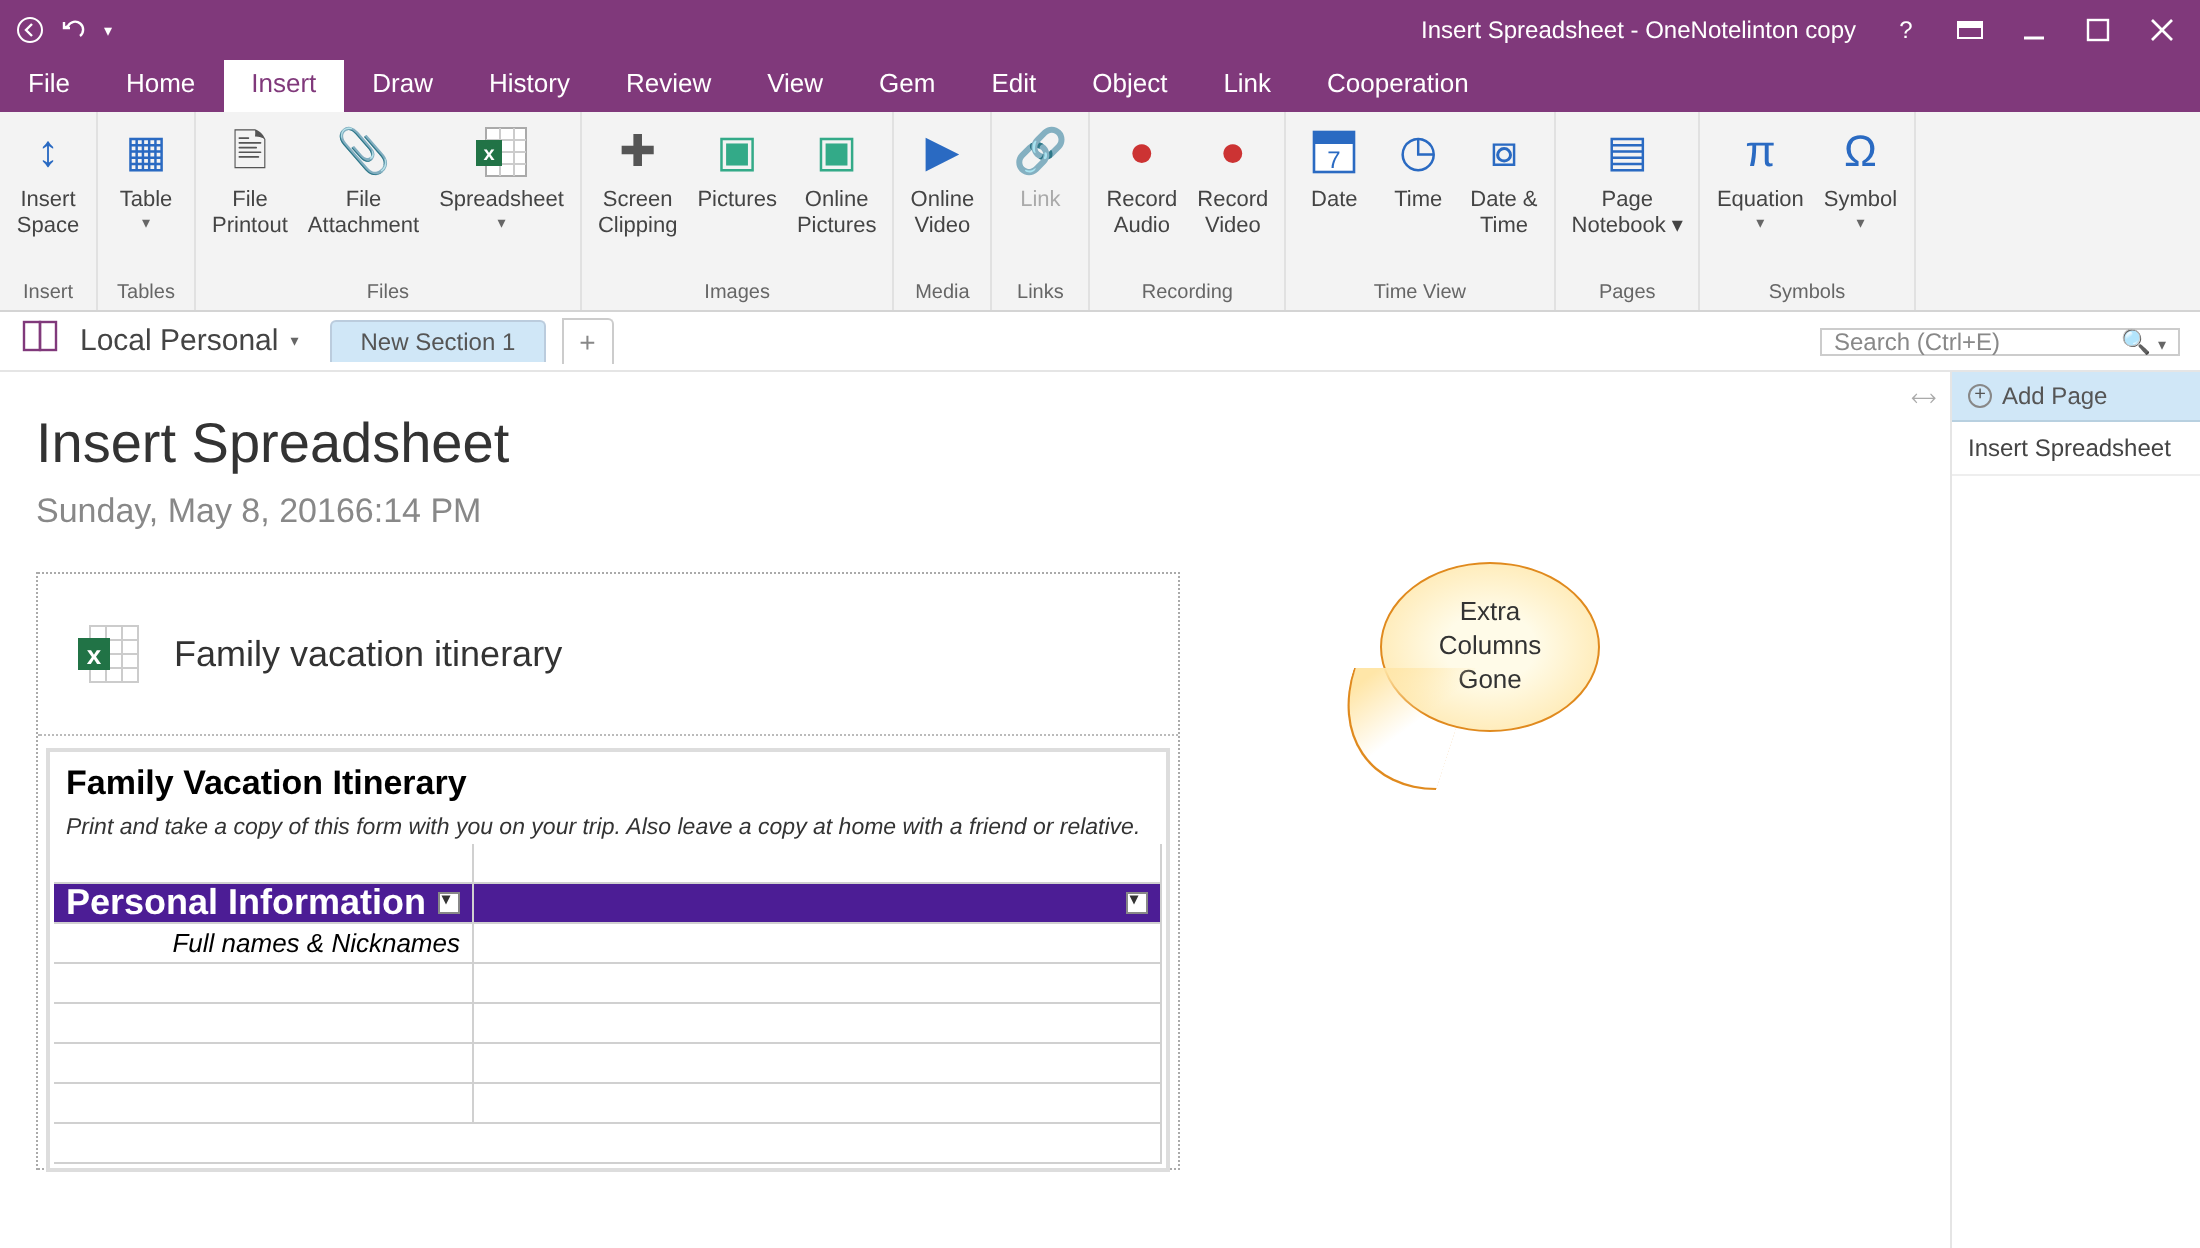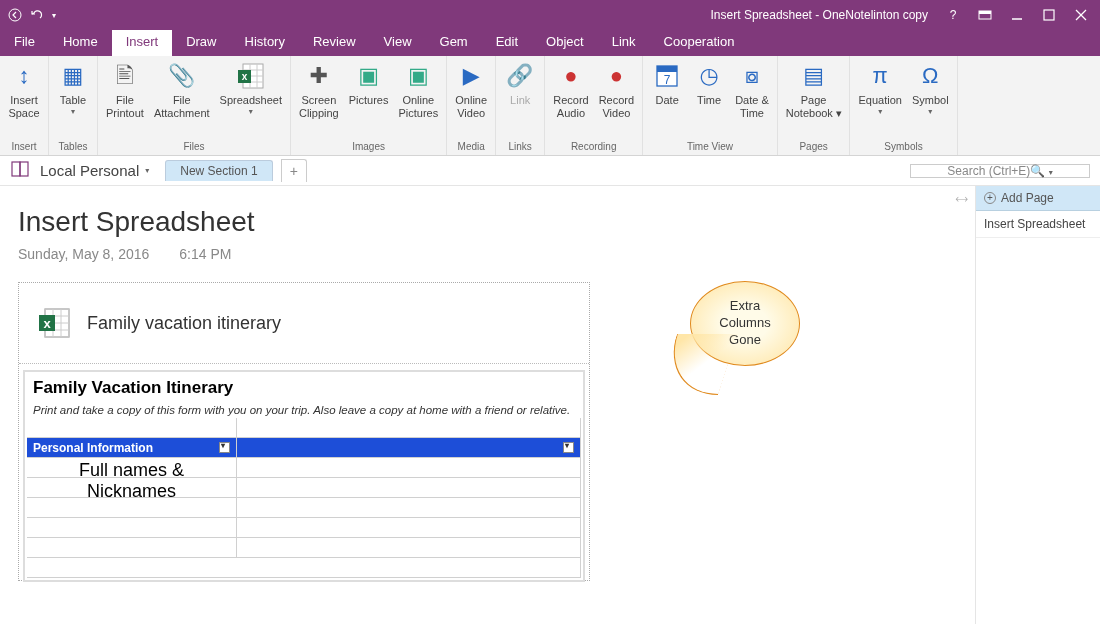--- a/index.html
+++ b/index.html
@@ -24,41 +24,41 @@
 .rbtn.disabled { color: #aaa; }
 .rbtn .ic { width: 32px; height: 32px; margin-bottom: 2px; display: flex; align-items: center; justify-content: center; }
 .rbtn .lbl { white-space: pre-line; }
 .dd-arrow { font-size: 8px; color: #666; }
 
 .navbar { height: 30px; background: #fff; border-bottom: 1px solid #e5e5e5; display: flex; align-items: center; padding: 0 10px; gap: 8px; }
 .notebook-name { font-size: 15px; color: #444; display: flex; align-items: center; gap: 6px; }
 .section-tab { background: #d0e7f7; border: 1px solid #bcd; border-bottom: none; border-radius: 3px 3px 0 0; padding: 3px 14px; font-size: 12px; color: #555; margin-left: 8px; }
 .add-tab { border: 1px solid #ccc; border-bottom: none; border-radius: 0 3px 0 0; padding: 3px 8px; font-size: 14px; color: #888; }
 .nav-spacer { flex: 1; }
-.search-box { border: 1px solid #ccc; width: 180px; height: 14px; font-size: 12px; padding: 0 6px; color: #888; display: flex; align-items: center; justify-content: center; }
+.search-box { border: 1px solid #ccc; width: 180px; height: 14px; font-size: 12px; padding: 0 6px; color: #888; display: flex; align-items: center; justify-content: space-between; }
 
 .workspace { display: flex; height: 438px; }
 .canvas { flex: 1; background: #fff; padding: 20px 18px; overflow: hidden; position: relative; }
 .page-title { font-size: 28px; font-weight: 300; color: #333; }
-.page-meta { font-size: 14px; color: #888; margin-top: 8px; display: flex; gap: 30px; }
+.page-meta { font-size: 17px; color: #888; margin-top: 8px; display: flex; }
 
 .embed-box { margin-top: 20px; border: 1px dotted #aaa; width: 572px; }
 .embed-header { display: flex; align-items: center; gap: 14px; padding: 22px 18px; border-bottom: 1px dotted #bbb; }
 .embed-header .xl-icon { width: 36px; height: 36px; }
 .embed-title { font-size: 18px; font-weight: 300; color: #333; }
 .sheet-preview { border: 2px solid #fff; outline: 2px solid #ddd; margin: 8px 6px 0; }
 .sheet-row { height: 20px; border-bottom: 1px solid #d0d0d0; display: flex; }
 .sheet-cell { border-right: 1px solid #d0d0d0; }
 .sheet-title { font-size: 17px; font-weight: bold; padding: 4px 6px; }
 .sheet-instr { font-style: italic; font-size: 11.5px; padding: 2px 6px; color: #333; }
-.green-hdr { background: #1d4ed8; color: #fff; font-size: 12px; font-weight: bold; padding: 2px 6px; display: flex; align-items: center; }
+.green-hdr { background: #4c1d95; color: #fff; font-size: 18px; font-weight: bold; padding: 2px 6px; display: flex; align-items: center; }
 .cell1 { width: 210px; } .cell2 { flex: 1; }
 .dd-square { width: 11px; height: 11px; background: #fff; border: 1px solid #888; margin-left: auto; position: relative; }
 .dd-square::after { content: "▾"; font-size: 8px; color: #333; position: absolute; top: -2px; left: 1px; }
-.sub-label { font-size: 18px; padding: 2px 6px; text-align: center; }
+.sub-label { font-size: 13px; padding: 2px 6px; text-align: right; font-style: italic; }
 
 .callout { position: absolute; top: 95px; left: 690px; }
 .bubble { width: 110px; height: 85px; border: 1.5px solid #e08a1e; border-radius: 50%; background: radial-gradient(#fffbe8 30%, #ffe6a8 90%); display: flex; align-items: center; justify-content: center; text-align: center; font-size: 13px; color: #333; line-height: 1.3; position: relative; }
 .bubble-tail { position: absolute; width: 0; height: 0; top: 72px; left: -28px; border: 1.5px solid #e08a1e; border-width: 0; }
 .bubble-tail::before { content: ""; position: absolute; width: 60px; height: 60px; border-left: 1.5px solid #e08a1e; border-bottom: 1.5px solid #e08a1e; border-radius: 0 0 0 70px; transform: skewX(-18deg); background: linear-gradient(135deg, #ffe6a8 10%, transparent 55%); top: -20px; left: 4px; }
 
 .right-pane { width: 125px; border-left: 1px solid #e5e5e5; display: flex; flex-direction: column; }
 .add-page { background: #d0e7f7; font-size: 12px; color: #555; padding: 5px 8px; display: flex; align-items: center; gap: 5px; border-bottom: 1px solid #b8d0e0; }
 .page-list-item { font-size: 12px; padding: 6px 8px; color: #444; border-bottom: 1px solid #eee; }
 .expand-icon { position: absolute; top: 6px; right: 8px; font-size: 12px; color: #aaa; transform: rotate(45deg); }

